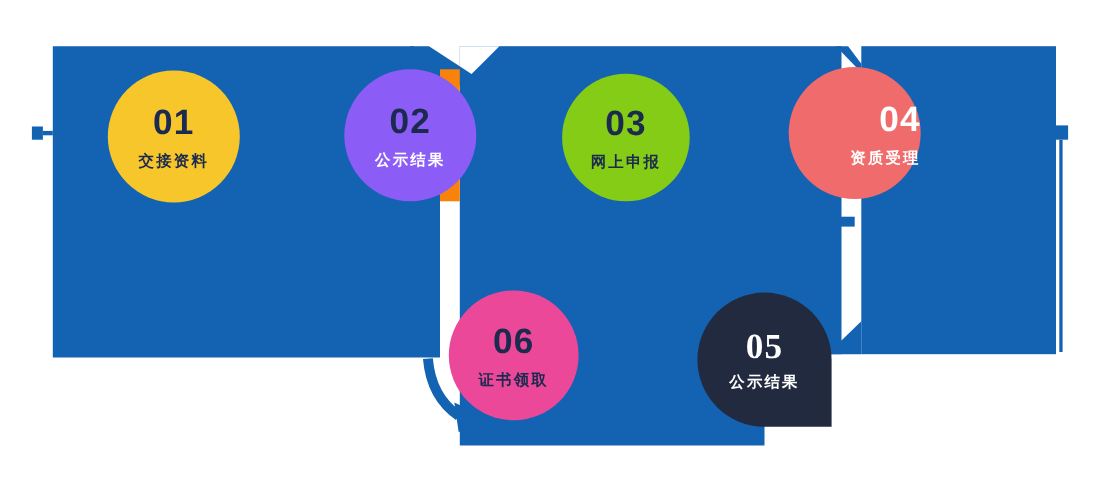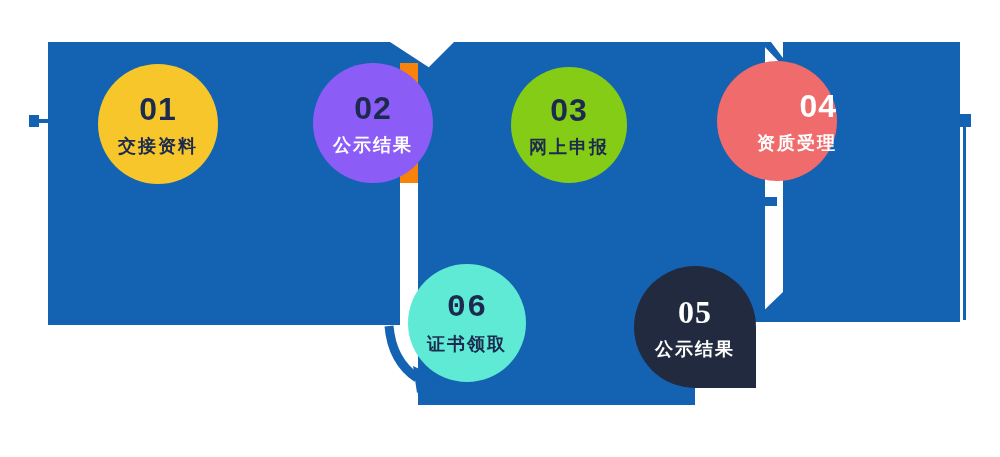--- a/index.html
+++ b/index.html
@@ -18,21 +18,21 @@
     position:absolute;
     border-radius:50%;
     display:flex;flex-direction:column;align-items:center;justify-content:center;
     text-align:center;
   }
   .step .num{
     font-size:32px;font-weight:700;line-height:1;letter-spacing:1px;
     margin-bottom:12px;
   }
   .step .lbl{
-    font-size:18px;font-weight:700;line-height:1;letter-spacing:2px;
+    font-size:14px;font-weight:700;line-height:1;letter-spacing:2px;
     white-space:nowrap;
   }
   .s1{left:98px;top:64px;width:120px;height:120px;}
   .s2{left:313px;top:63px;width:120px;height:120px;}
   .s3{left:511px;top:67px;width:116px;height:116px;}
   .s4{left:717px;top:61px;width:120px;height:120px;align-items:flex-end;}
   .s5{left:634px;top:266px;width:122px;height:122px;border-radius:50% 50% 0 50%;}
   .s6{left:408px;top:264px;width:118px;height:118px;}
 </style>
 </head>
@@ -84,18 +84,18 @@
   <div class="step s4" style="background: rgb(240, 107, 107);">
     <div class="num" style="color: rgb(255, 255, 255);">04</div>
     <div class="lbl" style="color: rgb(255, 255, 255);">资质受理</div>
   </div>
 
   <div class="step s5" style="background: rgb(34, 42, 63); font-family: Liberation Serif, serif;">
     <div class="num" style="color: rgb(255, 255, 255);">05</div>
     <div class="lbl" style="color: #ffffff;">公示结果</div>
   </div>
 
-  <div class="step s6" style="background: #5eead4; font-family: Liberation Mono, monospace;">
+  <div class="step s6" style="background: #ec4899;">
     <div class="num" style="color: rgb(27, 42, 78);">06</div>
     <div class="lbl" style="color: rgb(27, 42, 78);">证书领取</div>
   </div>
 
 </div>
 
 </body></html>

